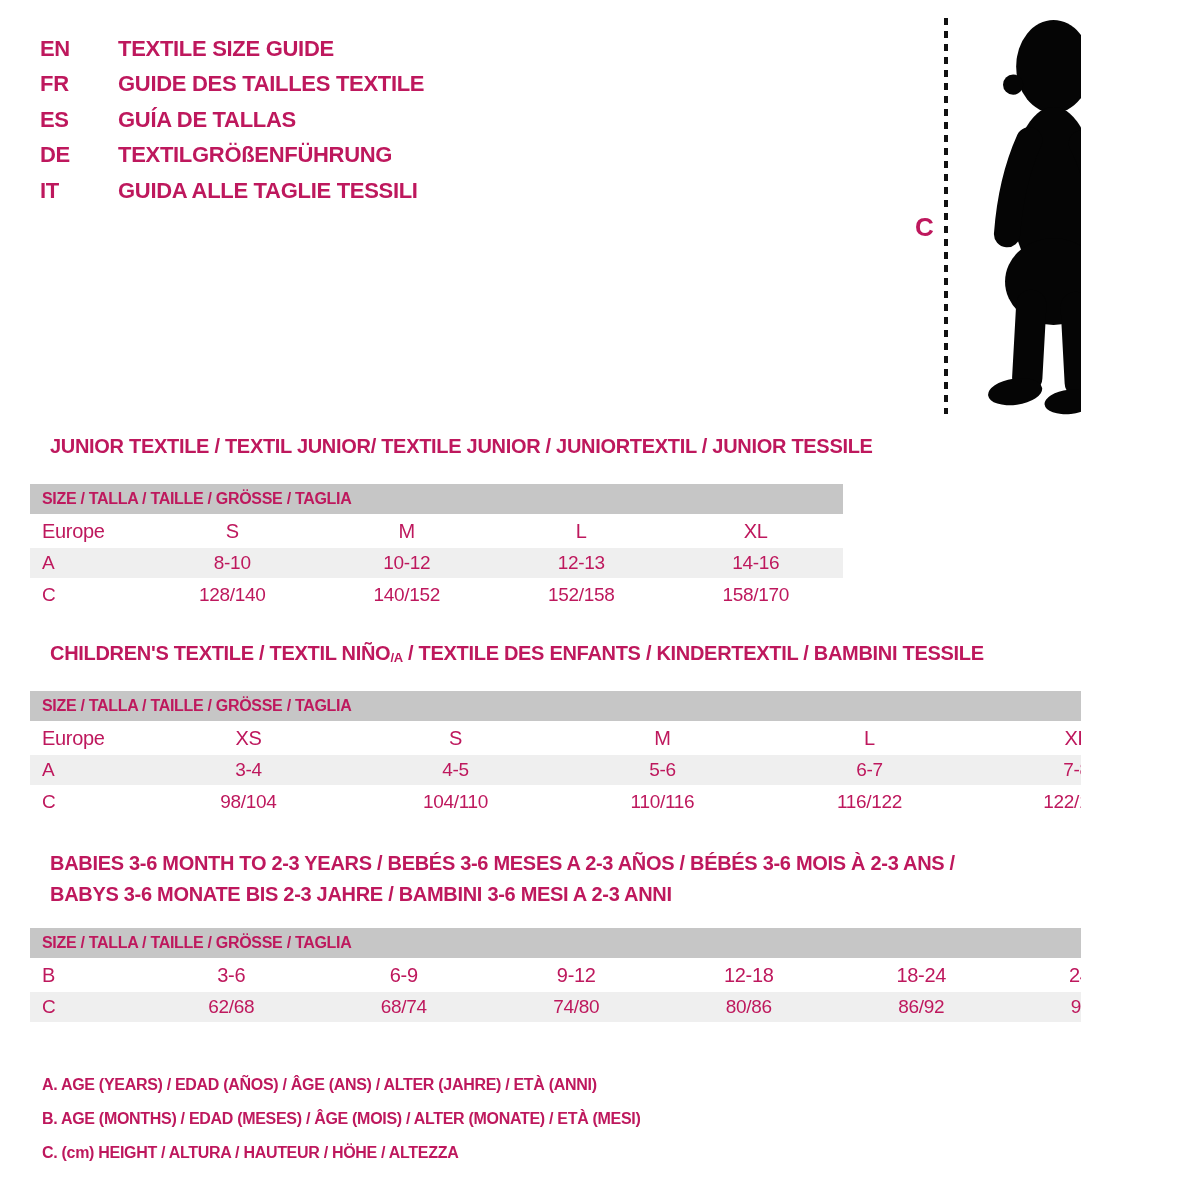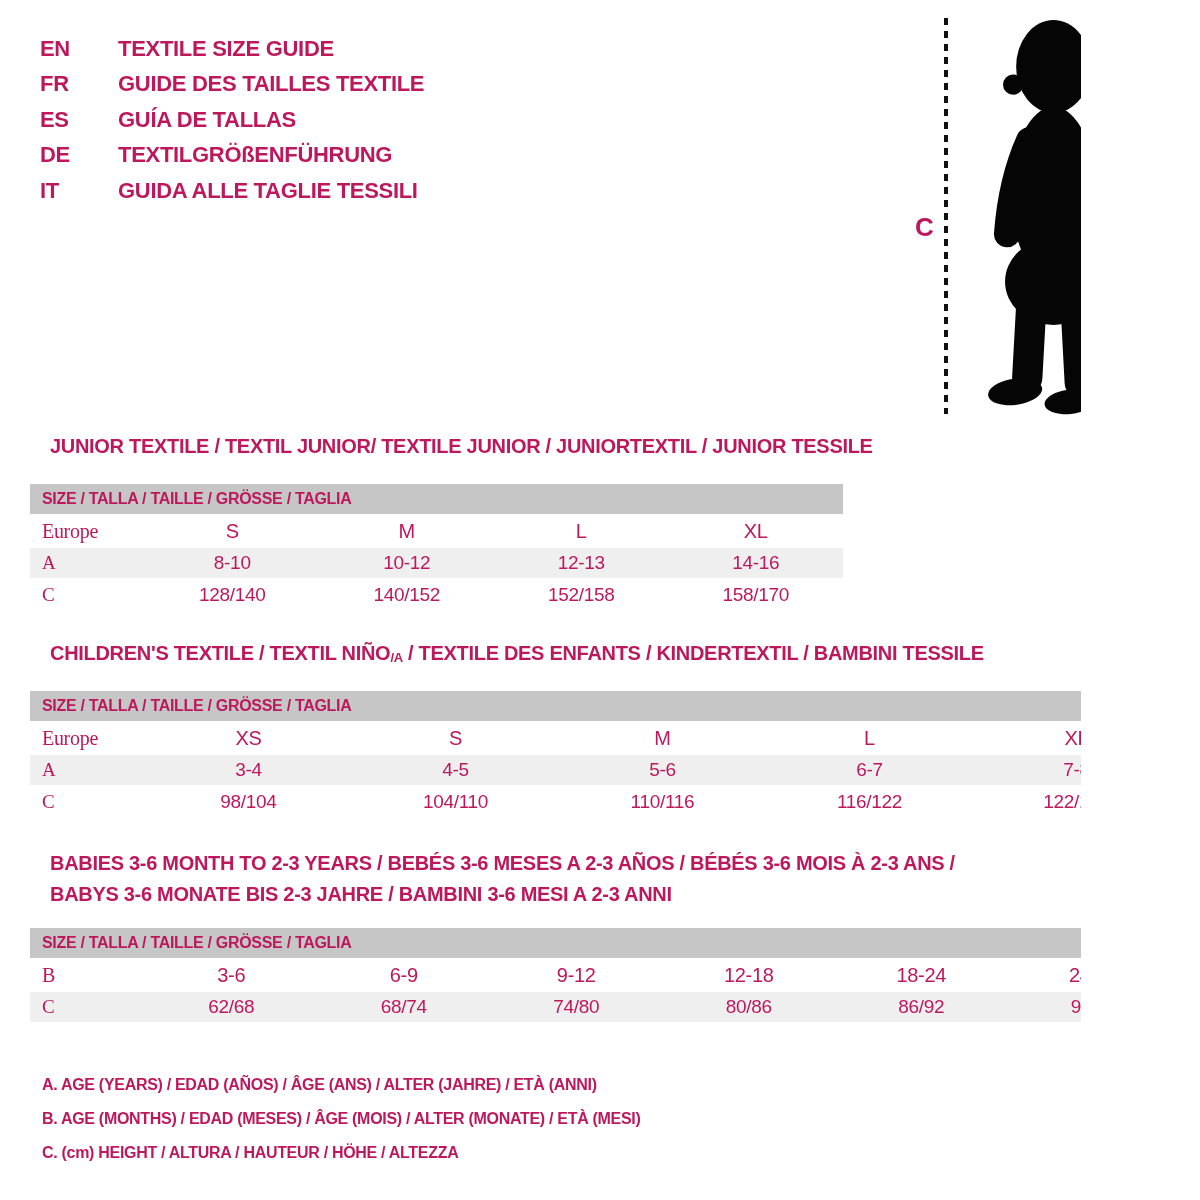--- a/index.html
+++ b/index.html
@@ -23,21 +23,21 @@
   
   .section-title{position:absolute;left:42px;font-weight:700;font-size:20px;white-space:nowrap;margin-left:8px;}
   .section-title .sub{font-size:13px;vertical-align:-2px;}
   .size-table{position:absolute;left:30px;}
   .bar-header{
     background:#c6c6c6;height:30px;display:flex;align-items:center;
     padding-left:12px;font-weight:700;font-size:16px;box-sizing:border-box;
   }
   .trow{display:flex;height:30px;align-items:center;margin-top:2px;font-size:19px;}
   .trow.shaded{background:#efefef;}
-  .trow .lbl{width:103px;padding-left:12px;box-sizing:content-box;font-family:Liberation Serif, serif;}
+  .trow .lbl{width:103px;padding-left:12px;box-sizing:content-box;}
   .trow .val{flex:1;text-align:center;}
   .trow.first-data{font-size:20px;}
   
   .legend{position:absolute;left:42px;top:1068px;}
   .legend-line{height:34px;display:flex;align-items:center;font-weight:700;font-size:16px;white-space:nowrap;}
 </style>
 </head>
 <body>
 
 <div id="canvas">

